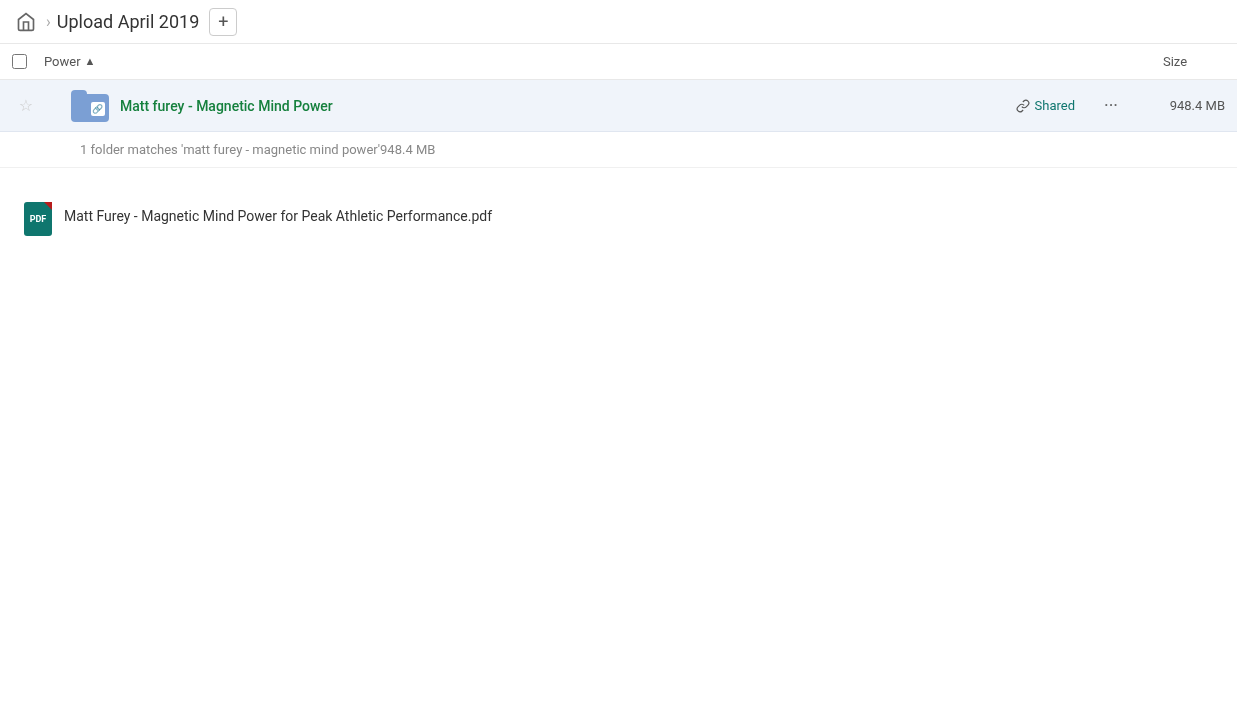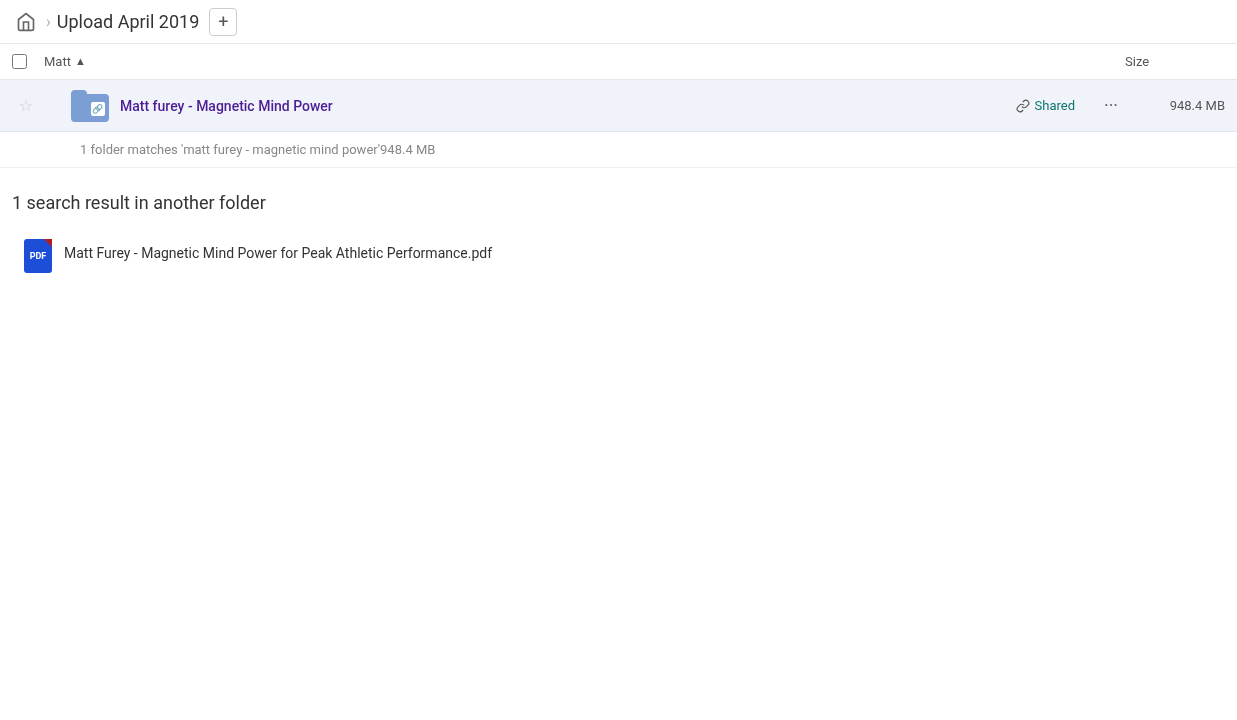--- a/index.html
+++ b/index.html
@@ -82,21 +82,21 @@
       flex: 1;
       display: flex;
       align-items: center;
       gap: 4px;
       font-size: 13px;
       color: #555;
     }
 
     .col-size {
       width: 100px;
-      text-align: left;
+      text-align: center;
       font-size: 13px;
       color: #555;
     }
 
     
     .file-row {
       display: flex;
       align-items: center;
       padding: 0 12px;
       height: 52px;
@@ -170,21 +170,21 @@
     }
 
     .folder-icon .folder-link::before {
       content: '🔗';
       font-size: 9px;
     }
 
     .row-name {
       flex: 1;
       font-size: 14px;
-      color: #4c1d95;
+      color: #15803d;
       font-weight: 500;
       cursor: pointer;
     }
 
     .row-shared {
       display: flex;
       align-items: center;
       gap: 5px;
       color: #0f766e;
       font-size: 13px;
@@ -243,21 +243,21 @@
       display: flex;
       align-items: flex-start;
       padding: 8px 12px;
       gap: 12px;
       cursor: pointer;
     }
 
     .pdf-icon {
       width: 28px;
       height: 34px;
-      background: #1d4ed8;
+      background: #0f766e;
       border-radius: 3px;
       display: flex;
       align-items: center;
       justify-content: center;
       color: white;
       font-size: 9px;
       font-weight: bold;
       flex-shrink: 0;
       margin-top: 2px;
       position: relative;
@@ -317,21 +317,21 @@
   <span class="breadcrumb-separator">›</span>
   <span class="breadcrumb-title">Upload April 2019</span>
   <div class="breadcrumb-add">+</div>
 </div>
 
 <div class="column-header">
   <div class="col-checkbox">
     <input type="checkbox" style="">
   </div>
   <div class="col-name">
-    <span>Matt</span>
+    <span>Power</span>
     <span class="sort-arrow">▲</span>
   </div>
   <div class="col-size">Size</div>
 </div>
 
 <div class="file-row">
   <div class="row-star">
     <span>☆</span>
   </div>
   <div class="row-checkbox">
@@ -357,21 +357,20 @@
   </div>
   <div class="row-size">948.4 MB</div>
 </div>
 
 <div class="match-info">
   <span>1 folder matches 'matt furey - magnetic mind power'</span>
   <span class="match-info-size">948.4 MB</span>
 </div>
 
 <div class="search-result-section">
-  <div class="search-result-heading">1 search result in another folder</div>
   <div class="pdf-row">
     <div class="pdf-icon">
       <span>PDF</span>
     </div>
     <div class="pdf-info">
       <div class="pdf-name">Matt Furey - Magnetic Mind Power for Peak Athletic Performance.pdf</div>
     </div>
   </div>
 </div>
 

